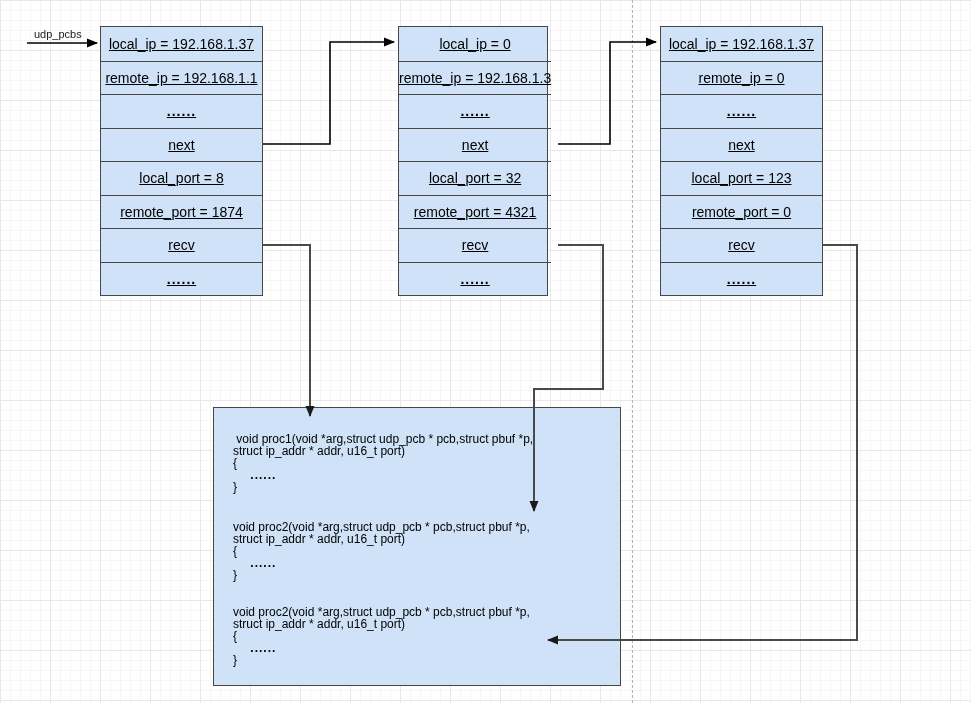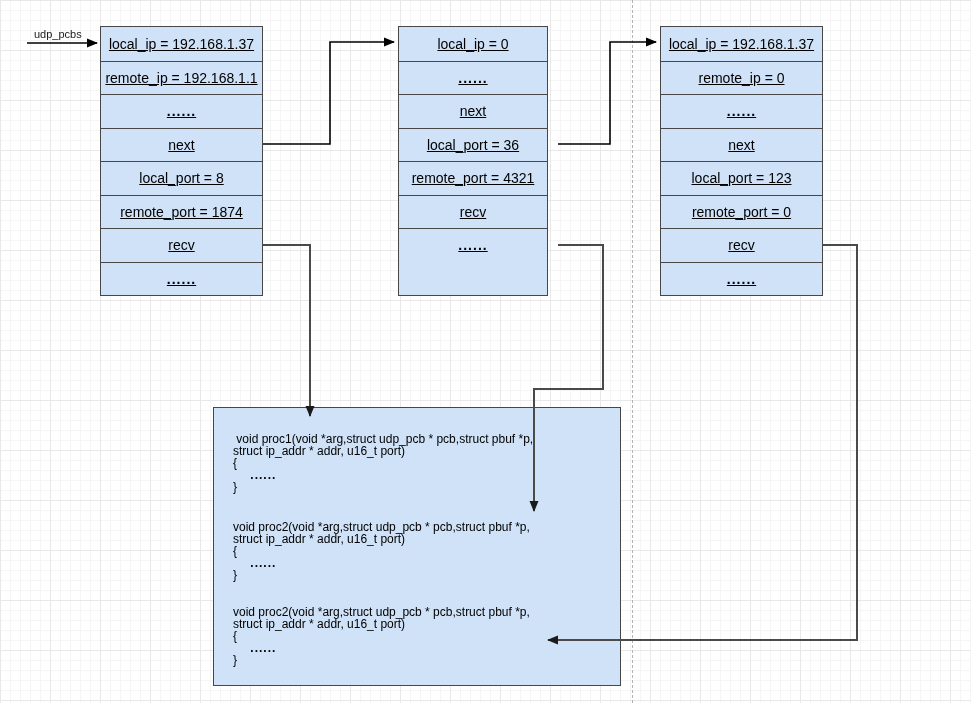--- a/index.html
+++ b/index.html
@@ -66,23 +66,24 @@
     <div class="pcb-row dots">......</div>
     <div class="pcb-row">next</div>
     <div class="pcb-row">local_port = 8</div>
     <div class="pcb-row">remote_port = 1874</div>
     <div class="pcb-row">recv</div>
     <div class="pcb-row dots">......</div>
   </div>
 
   <div class="pcb-table" style="left:398px;top:26px;width:150px;height:270px;">
     <div class="pcb-row">local_ip = 0</div>
+    <div class="pcb-row">remote_ip = 192.168.1.3</div>
     <div class="pcb-row dots">......</div>
     <div class="pcb-row">next</div>
-    <div class="pcb-row">local_port = 36</div>
+    <div class="pcb-row">local_port = 32</div>
     <div class="pcb-row">remote_port = 4321</div>
     <div class="pcb-row">recv</div>
     <div class="pcb-row dots">......</div>
   </div>
 
   <div class="pcb-table" style="left:660px;top:26px;width:163px;height:270px;">
     <div class="pcb-row">local_ip = 192.168.1.37</div>
     <div class="pcb-row">remote_ip = 0</div>
     <div class="pcb-row dots">......</div>
     <div class="pcb-row">next</div>

